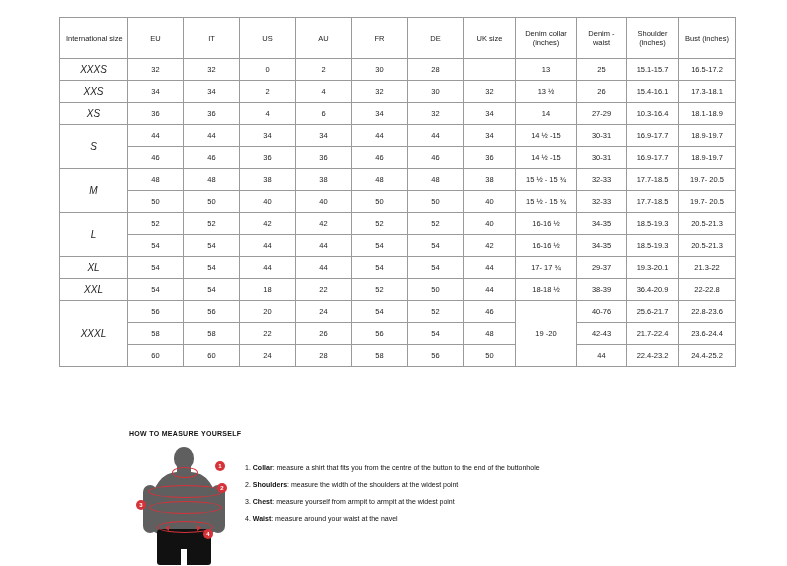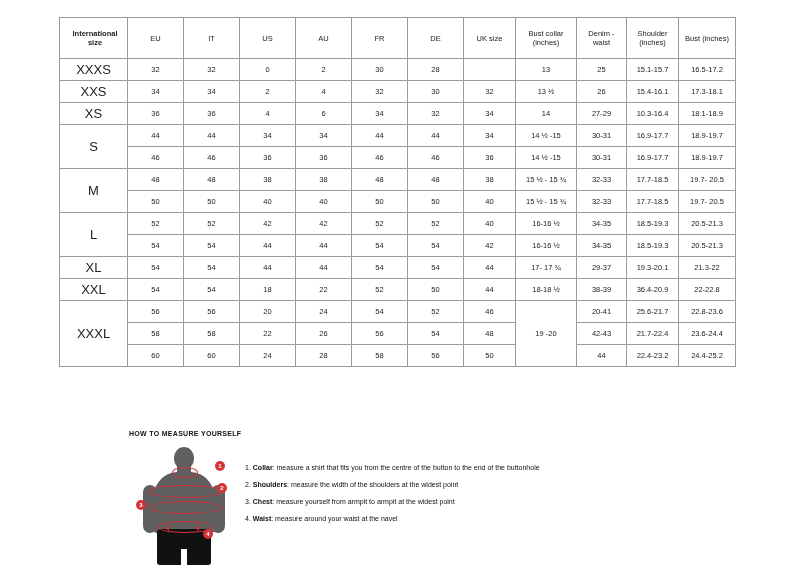--- a/index.html
+++ b/index.html
@@ -32,26 +32,26 @@
     padding: 0;
     height: 21px;
     color: #222;
   }
   #size-table thead th {
     height: 40px;
     font-size: 7.5px;
     padding: 0 3px;
   }
   #size-table thead th.left-head {
-    text-align: center;
+    text-align: left;
     padding-left: 6px;
-    font-weight: bold;
   }
   #size-table td.size-label {
-    font-size: 13px;
+    font-size: 10px;
+    font-style: italic;
   }
   
   col.c0 { width: 68px; }
   col.c1 { width: 56px; }
   col.c2 { width: 56px; }
   col.c3 { width: 56px; }
   col.c4 { width: 56px; }
   col.c5 { width: 56px; }
   col.c6 { width: 56px; }
   col.c7 { width: 52px; }
@@ -206,21 +206,21 @@
   <thead>
     <tr>
       <th class="left-head">International size</th>
       <th>EU</th>
       <th>IT</th>
       <th>US</th>
       <th>AU</th>
       <th>FR</th>
       <th>DE</th>
       <th>UK size</th>
-      <th>Bust collar (inches)</th>
+      <th>Denim collar (inches)</th>
       <th>Denim - waist</th>
       <th>Shoulder (inches)</th>
       <th>Bust (inches)</th>
     </tr>
   </thead>
   <tbody id="table-body">
       <tr>
         <td class="size-label" rowspan="1">XXXS</td>
         <td>32</td>
         <td>32</td>
@@ -374,21 +374,21 @@
       <tr>
         <td class="size-label" rowspan="3">XXXL</td>
         <td>56</td>
         <td>56</td>
         <td>20</td>
         <td>24</td>
         <td>54</td>
         <td>52</td>
         <td>46</td>
         <td rowspan="3">19 -20</td>
-        <td>20-41</td>
+        <td>40-76</td>
         <td>25.6-21.7</td>
         <td>22.8-23.6</td>
       </tr>
       <tr>
         <td>58</td>
         <td>58</td>
         <td>22</td>
         <td>26</td>
         <td>56</td>
         <td>54</td>

